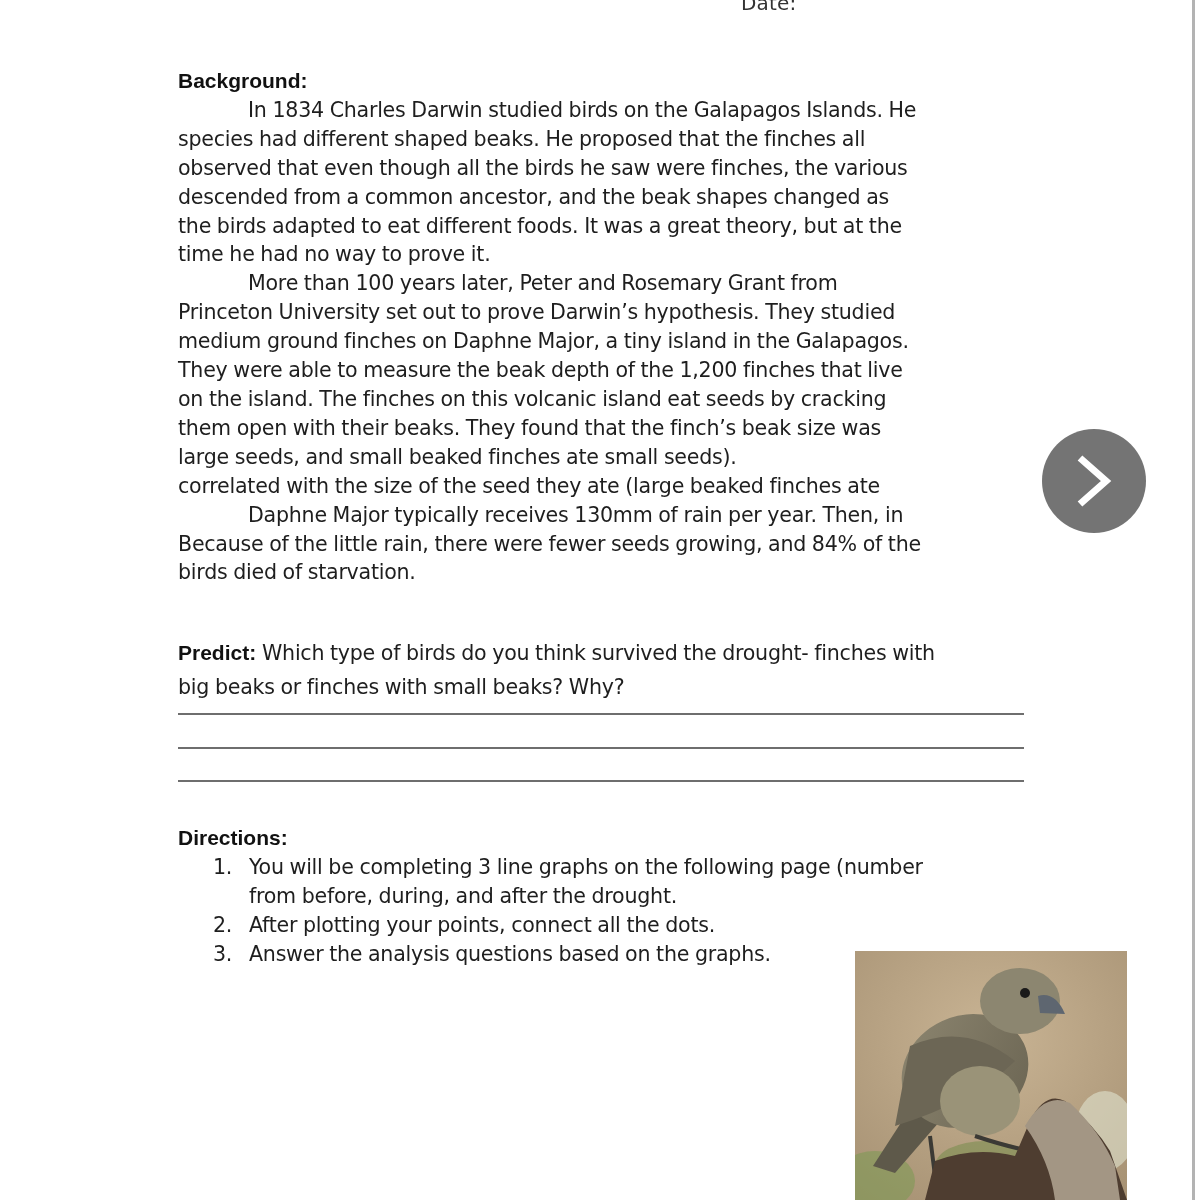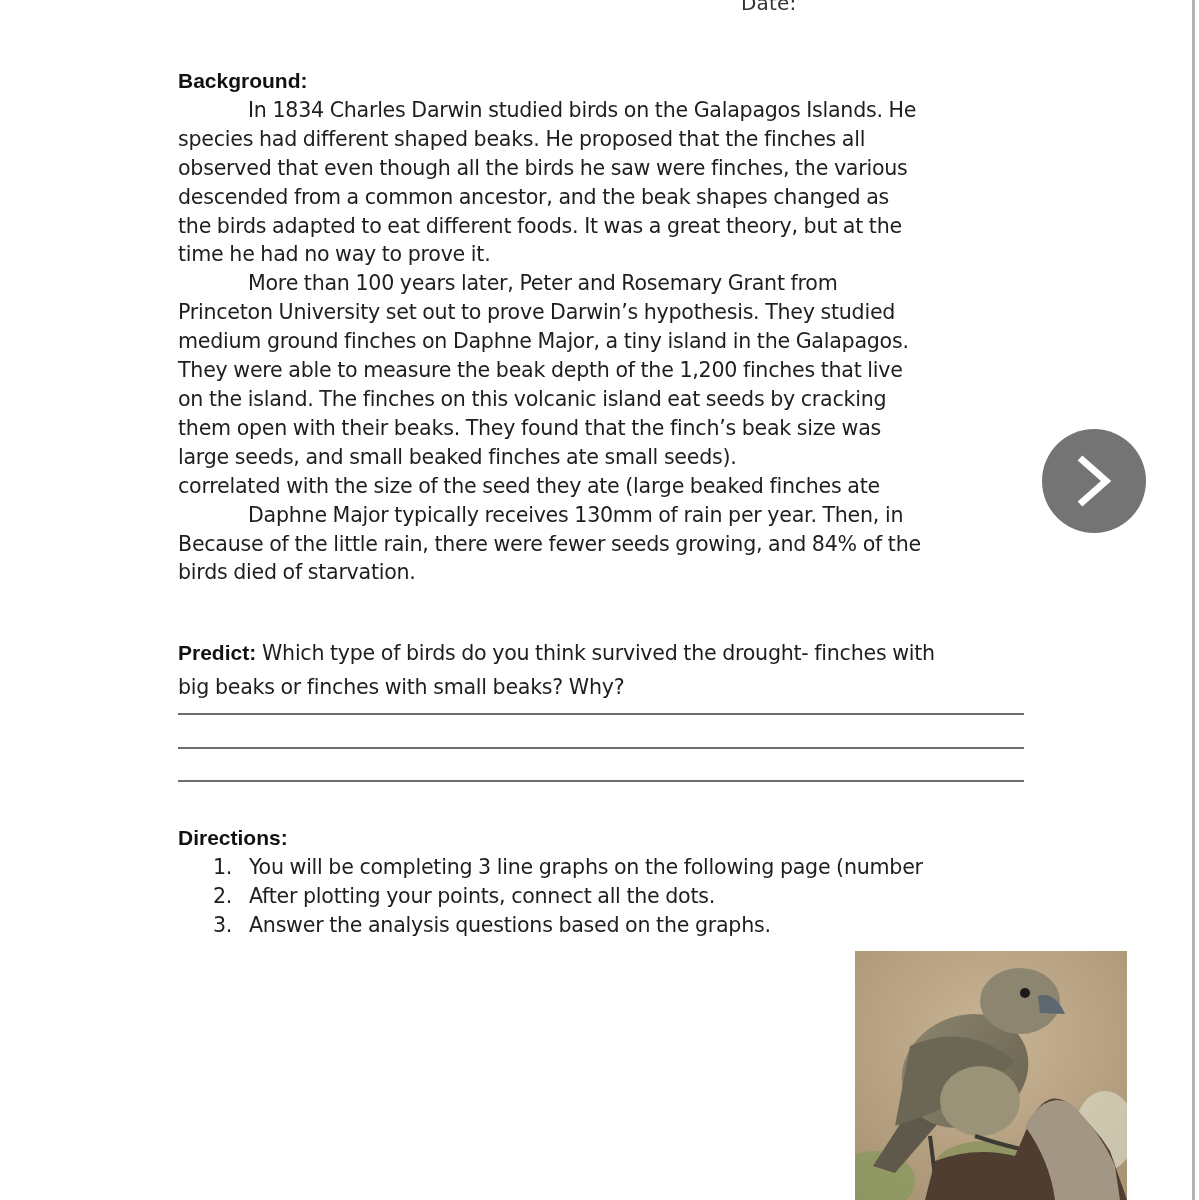--- a/index.html
+++ b/index.html
@@ -149,20 +149,21 @@
   <div class="answer-line" style="top:713px;"></div>
   <div class="answer-line" style="top:747px;"></div>
   <div class="answer-line" style="top:780px;"></div>
 
   <div class="text-block" id="directions-section">
     <span class="line heading">Directions:</span>
     <ol class="dir-list">
       <li class="dir-item">
         <span class="dir-num">1.</span>
         <span class="line">You will be completing 3 line graphs on the following page (number</span>
+        <span class="line">from before, during, and after the drought.</span>
       </li>
       <li class="dir-item">
         <span class="dir-num">2.</span>
         <span class="line">After plotting your points, connect all the dots.</span>
       </li>
       <li class="dir-item">
         <span class="dir-num">3.</span>
         <span class="line">Answer the analysis questions based on the graphs.</span>
       </li>
     </ol>

